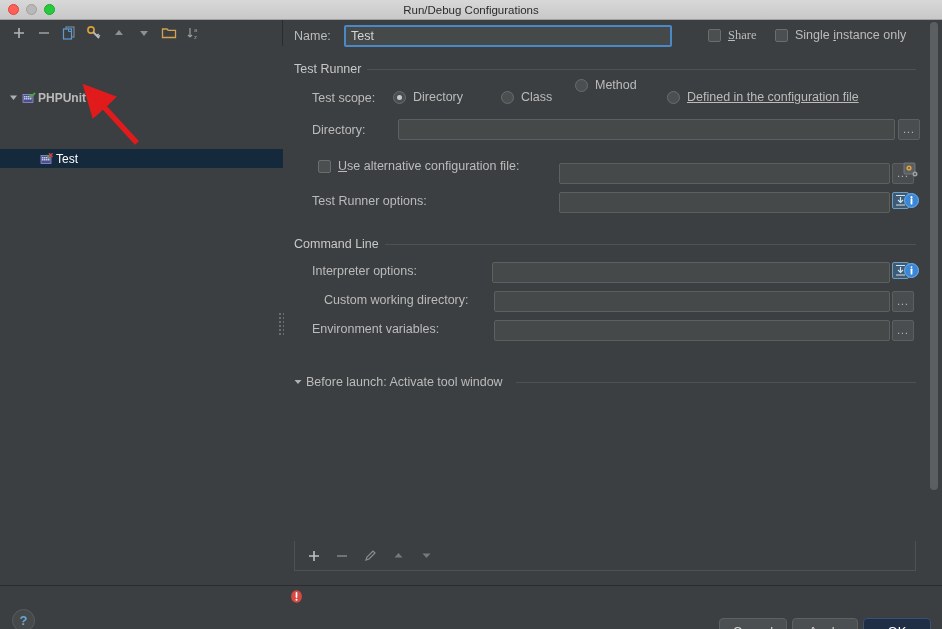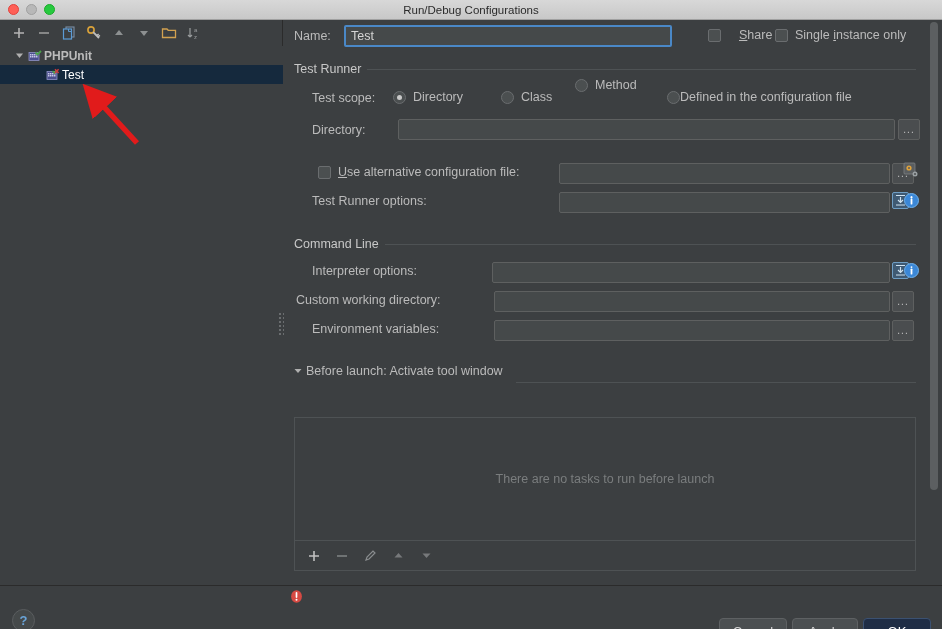--- a/index.html
+++ b/index.html
@@ -52,22 +52,23 @@
     justify-content: center; cursor: default;
   }
   .tb-btn svg { display:block; }
 
   #tree {
     position: absolute; left: 0; top: 26px; width: 283px; height: 539px;
     background: #3c3f41; overflow: hidden;
   }
   .tree-row {
     height: 19px; display: flex; align-items: center;
-    font-size: 12px; color: #bbbbbb; padding-left: 12px;
+    font-size: 12px; color: #bbbbbb; padding-left: 6px;
     white-space: nowrap;
+    margin-top: 42px;
   }
   .tree-row.selected { background: #15293d; color: #ffffff; }
   .tree-row .twisty {
     width: 14px; display: flex; align-items: center; justify-content: center;
   }
   .tree-row .ico { width: 18px; display:flex; align-items:center; justify-content:center; }
   .tree-row.bold { font-weight: bold; }
   .indent { width: 18px; }
 
   
@@ -304,21 +305,21 @@
 
       <div class="row" style="left:10px; top:5px;">
         <span class="lbl" style="width:48px;">Name:</span>
         <div class="field focus" style="width:328px; margin-left:2px;">
           <div class="val">Test</div>
         </div>
       </div>
 
       <div class="row" style="left:424px; top:8px;">
         <span class="cb"></span>
-        <span class="lbl" style="margin-left:18px;"><span class="mn">S</span>hare</span>
+        <span class="lbl" style="margin-left:7px;font-family:Liberation Serif, serif;"><span class="mn">S</span>hare</span>
       </div>
 
       <div class="row" style="left:491px; top:8px;">
         <span class="cb"></span>
         <span class="lbl" style="margin-left:7px;">Single <span class="mn">i</span>nstance only</span>
       </div>
 
       <div class="section-title" style="left:10px; top:42px;">Test Runner</div>
       <div class="section-line" style="left:80px; top:49px; width:552px;"></div>
 
@@ -332,32 +333,32 @@
       <div class="row" style="left:217px; top:70px;">
         <span class="rb"></span>
         <span class="lbl" style="margin-left:7px;">Class</span>
       </div>
       <div class="row" style="left:291px; top:58px;">
         <span class="rb"></span>
         <span class="lbl" style="margin-left:7px;">Method</span>
       </div>
       <div class="row" style="left:383px; top:70px;">
         <span class="rb"></span>
-        <span class="lbl" style="">Defined in the configuration file</span>
+        <span class="lbl" style="margin-left:7px;text-decoration:underline;">Defined in the configuration file</span>
       </div>
 
       <div class="row" style="left:28px; top:99px;">
         <span class="lbl" style="width:86px;">Directory:</span>
         <div class="field" style="width:497px; margin-left:0px;">
           <div class="val"></div>
         </div>
         <div class="btn-ellipsis" style="margin-left:3px;">...</div>
       </div>
 
-      <div class="row" style="left:34px; top:145px;">
+      <div class="row" style="left:34px; top:139px;">
         <span class="cb"></span>
         <span class="lbl" style="margin-left:7px;"><span class="mn">U</span>se alternative configuration file:</span>
       </div>
       <div class="row" style="left:275px; top:143px;">
         <div class="field" style="width:331px;">
           <div class="val"></div>
         </div>
         <div class="btn-ellipsis" style="margin-left:2px;">...</div>
       </div>
       <div class="row" style="left:619px; top:142px;">
@@ -416,53 +417,50 @@
       <div class="row" style="left:620px; top:243px;">
         <span>
           <svg width="15" height="15" viewBox="0 0 15 15">
             <circle cx="7.5" cy="7.5" r="7" fill="#3b87d6" stroke="#6fb0ea" stroke-width="1"></circle>
             <circle cx="7.5" cy="4.1" r="0.95" fill="#ffffff"></circle>
             <path d="M7.5 6.3 v4.4" stroke="#ffffff" stroke-width="1.8" stroke-linecap="round"></path>
           </svg>
         </span>
       </div>
 
-      <div class="row" style="left:12px; top:273px;">
+      <div class="row" style="left:40px; top:273px;">
         <span class="lbl">Custom working directory:</span>
       </div>
       <div class="row" style="left:210px; top:271px;">
         <div class="field" style="width:396px;">
           <div class="val"></div>
         </div>
         <div class="btn-ellipsis" style="margin-left:2px;">...</div>
       </div>
 
       <div class="row" style="left:28px; top:302px;">
         <span class="lbl">Environment variables:</span>
       </div>
       <div class="row" style="left:210px; top:300px;">
         <div class="field" style="width:396px;">
           <div class="val"></div>
         </div>
         <div class="btn-ellipsis" style="margin-left:2px;">...</div>
       </div>
 
-      <div class="row" style="left:10px; top:344px;">
+      <div class="row" style="left:10px; top:355px;">
         <span style="display:flex;align-items:center;margin-right:4px;">
           <svg width="8" height="8" viewBox="0 0 8 8">
               <path d="M0.5 2 L4 6 L7.5 2 Z" fill="#b0b0b0"></path>
             </svg>
         </span>
         <span class="lbl">Before launch: Activate tool window</span>
       </div>
       <div class="section-line" style="left:232px; top:362px; width:400px;"></div>
 
-      <div id="bl-box">
-        <span id="bl-empty">There are no tasks to run before launch</span>
-      </div>
 
       <div id="bl-toolbar">
         <div class="bl-btn">
           <svg width="14" height="14" viewBox="0 0 14 14">
               <path d="M7 2v10M2 7h10" stroke="#c0c0c0" stroke-width="1.6" fill="none"></path>
             </svg>
         </div>
         <div class="bl-btn">
           <svg width="14" height="14" viewBox="0 0 14 14">
               <path d="M2 7h10" stroke="#7d8082" stroke-width="1.6" fill="none"></path>

